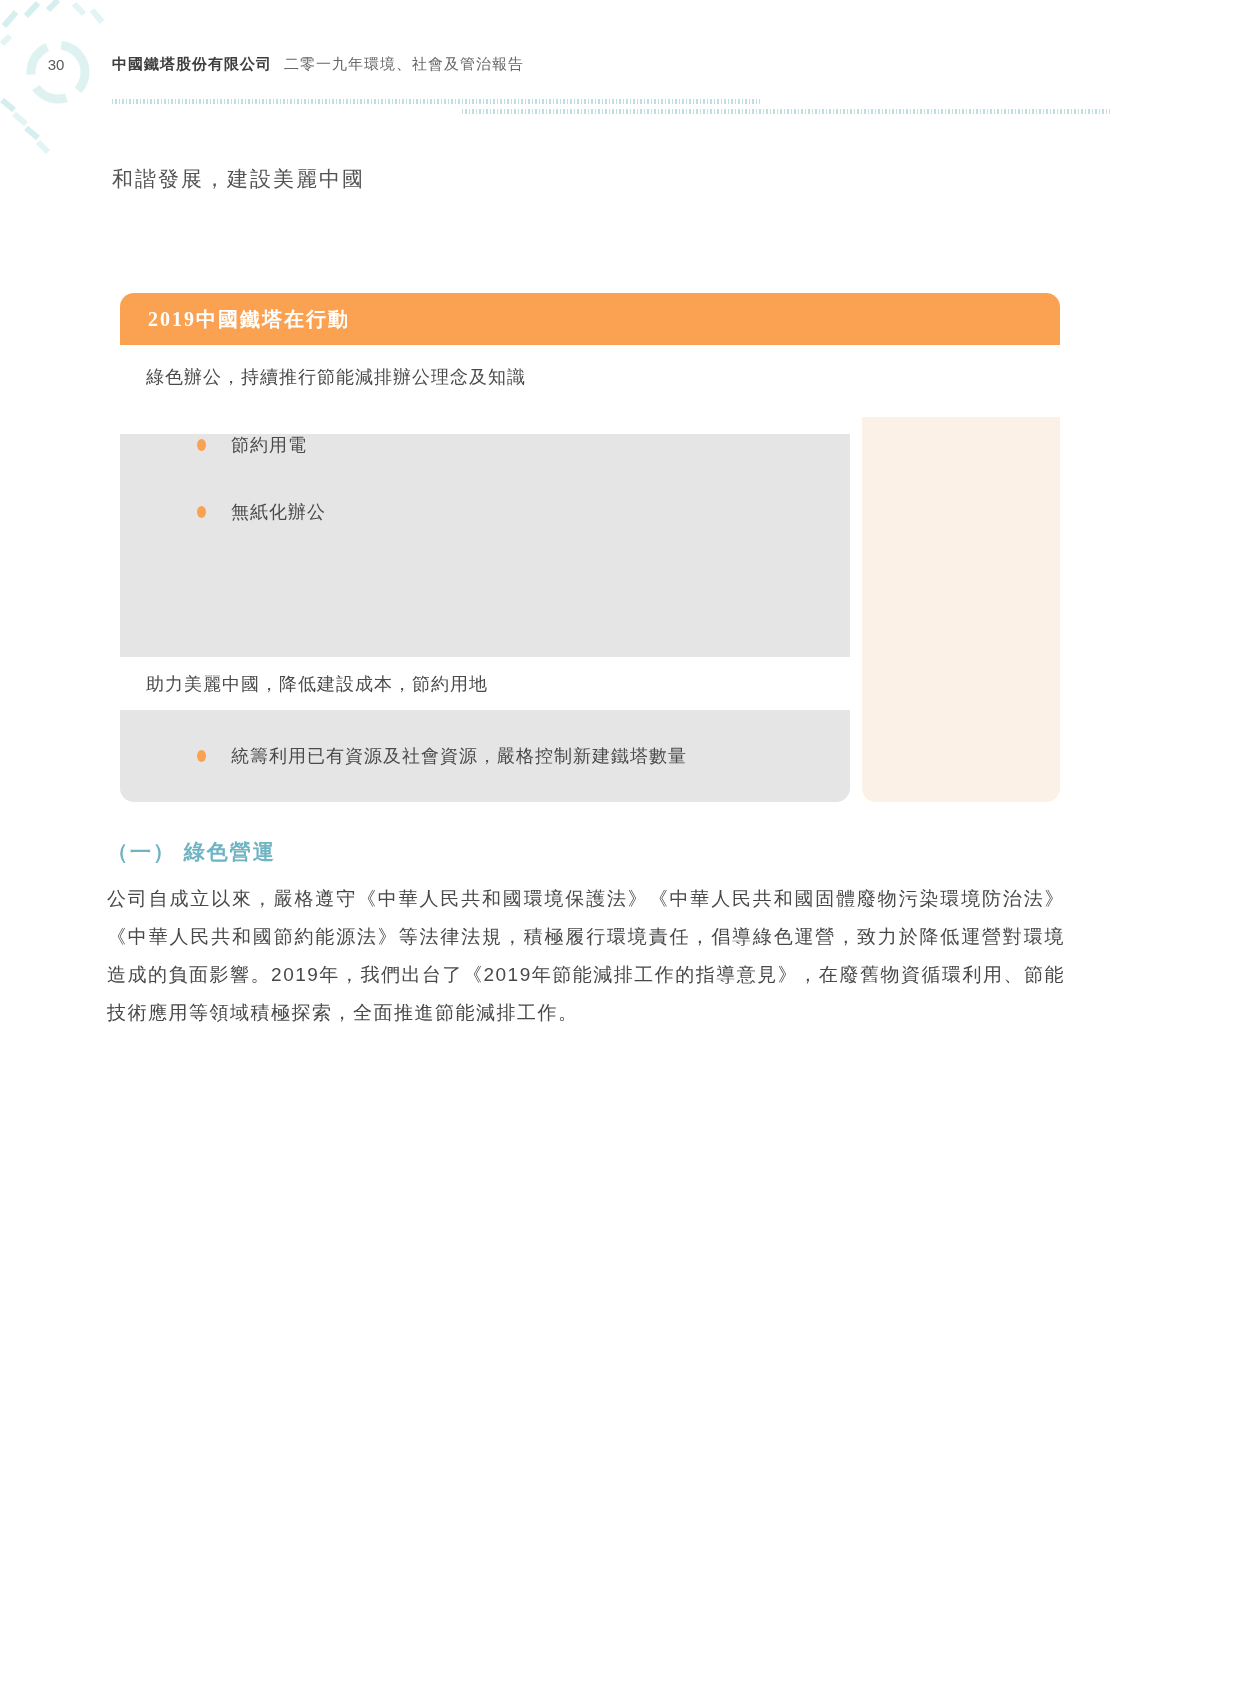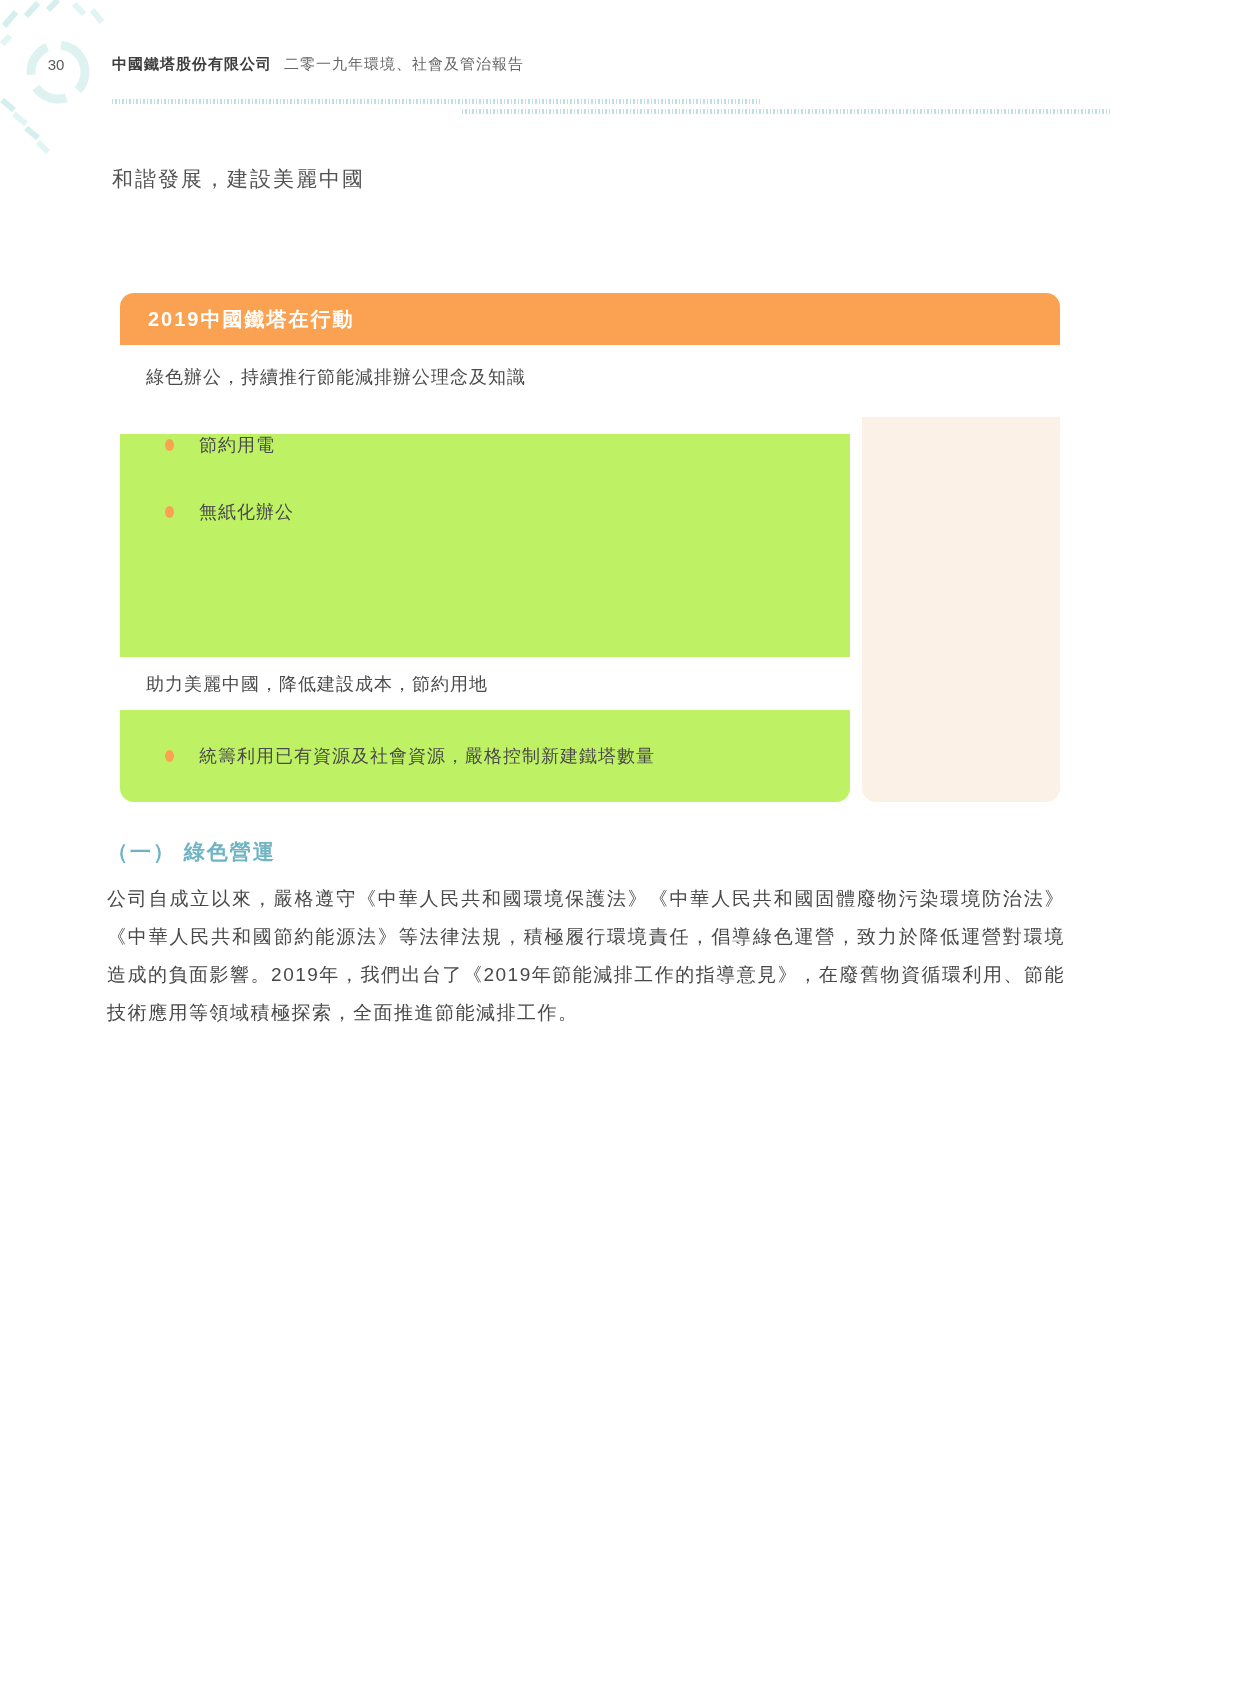--- a/index.html
+++ b/index.html
@@ -38,34 +38,34 @@
   .section-title {
     position: absolute; left: 112px; top: 165px;
     font-size: 21px; color: #525252; letter-spacing: 2px;
   }
 
   
   .action-card { position: absolute; left: 120px; top: 293px; width: 940px; }
   .card-header {
     height: 52px; background: #faa251;
     border-radius: 14px 14px 0 0;
-    display: flex; align-items: center; padding-left: 28px;
+    display: flex; align-items: center; padding-left: 28px; font-family: Liberation Serif, serif;
   }
   .card-header .card-title {
     color: #ffffff; font-size: 20px; font-weight: bold; letter-spacing: 2px;
   }
   .card-intro {
     margin-top: 18px; height: 28px;
     display: flex; align-items: center; padding-left: 26px;
     font-size: 18px; color: #4a4a4a; letter-spacing: 1px;
   }
   .card-body { margin-top: 26px; display: flex; gap: 12px; }
   .main-col { width: 730px; }
 
-  .bullet-box { background: #bef264; }
+  .bullet-box { background: #e5e5e5; padding-left: 32px; }
   .bullet-box.first { height: 223px; }
   .bullet-box.second {
     height: 92px; border-radius: 0 0 14px 14px;
     display: flex; align-items: center;
   }
 
   .bullet-row { height: 22px; display: flex; align-items: center; padding-left: 45px; }
   .bullet-box.first .bullet-row:nth-child(1) { padding-top: 0; margin-top: 17px; }
   .bullet-box.first .bullet-row:nth-child(2) { margin-top: 45px; }
   .bullet-box.first .bullet-row:nth-child(3) { margin-top: 45px; margin-left: 27px; }

